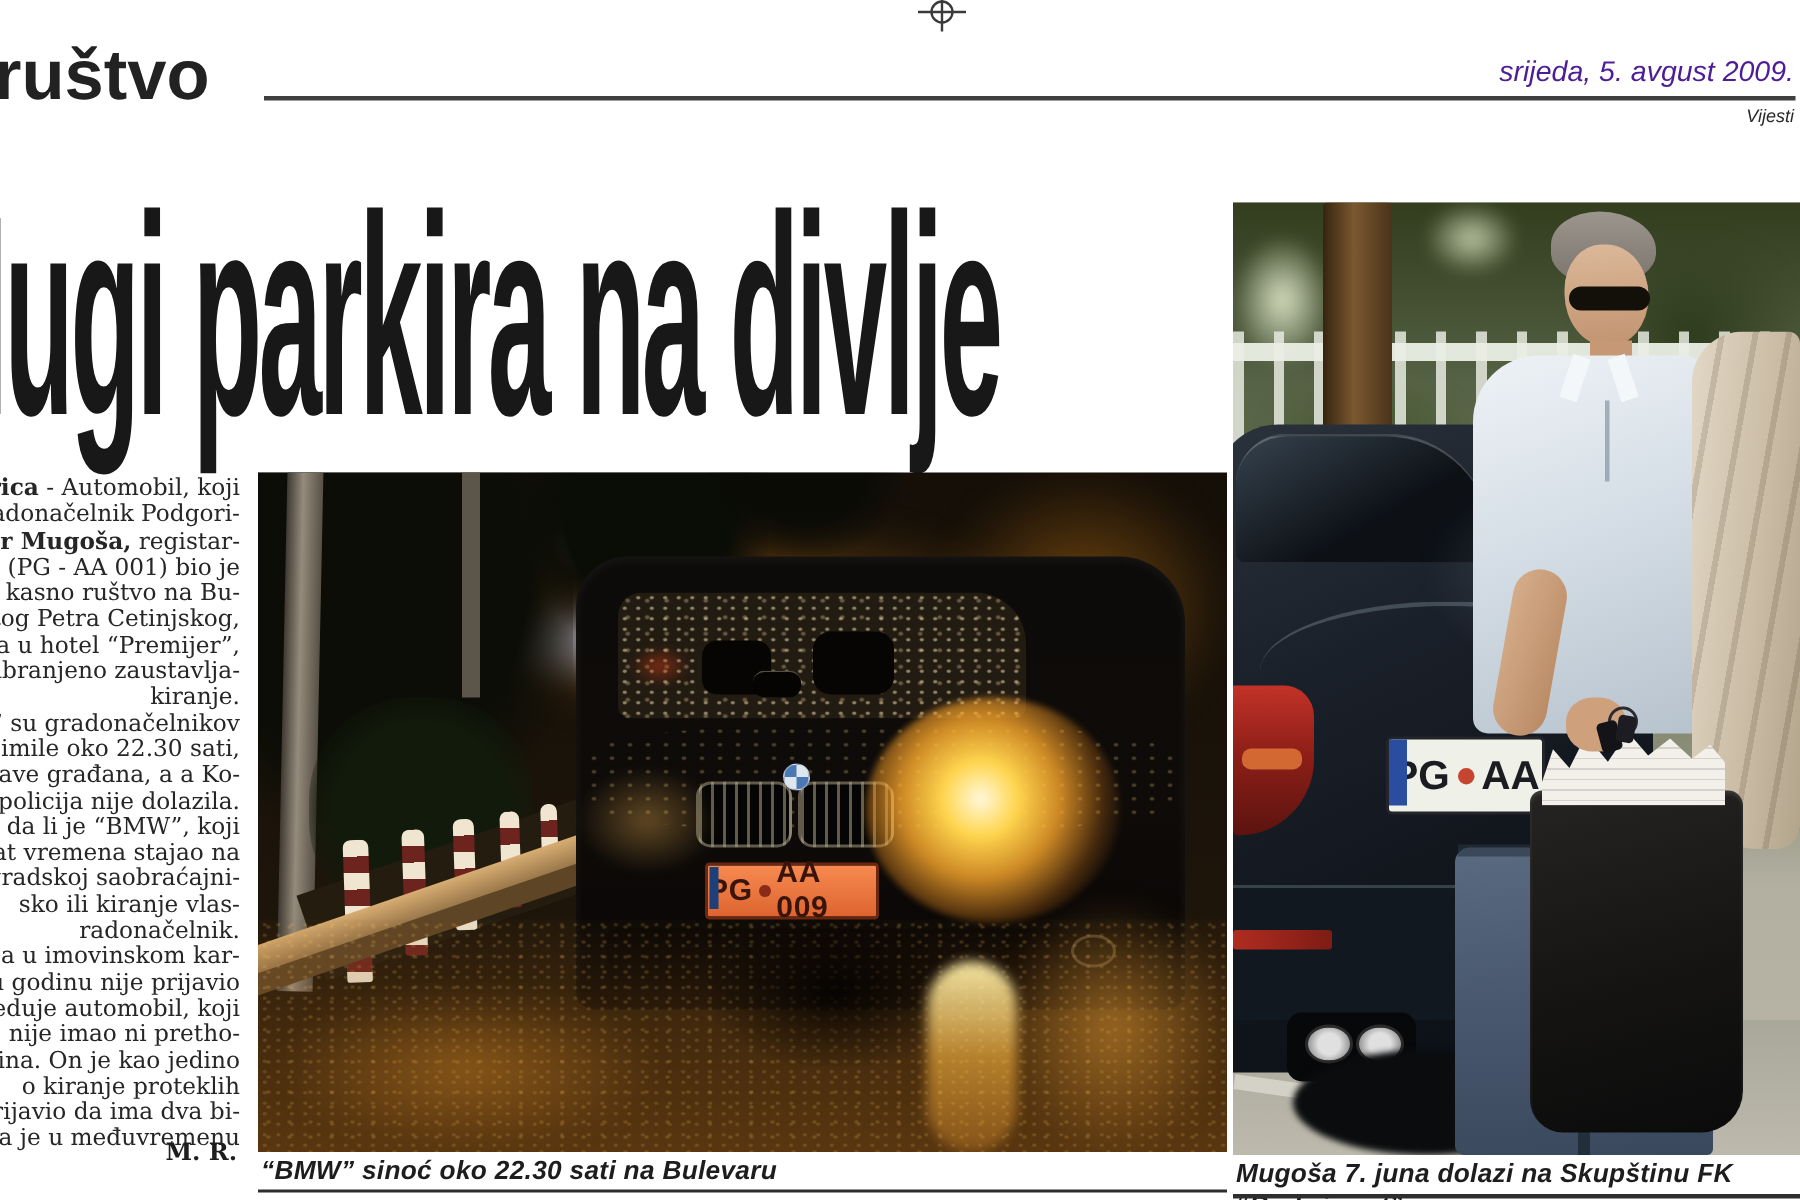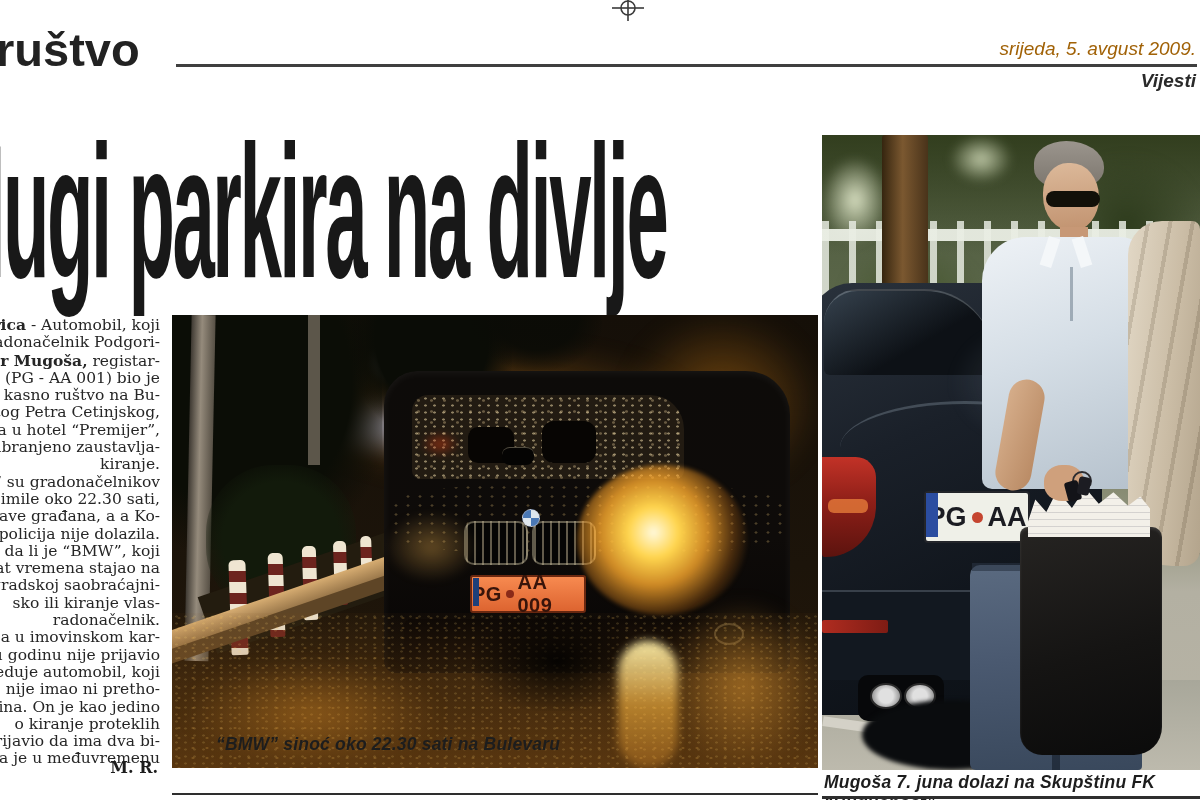--- a/index.html
+++ b/index.html
@@ -3,41 +3,41 @@
 <meta charset="utf-8">
 <style>
   html,body{margin:0;padding:0;background:#ffffff;}
   #page{position:relative;width:1200px;height:800px;background:#ffffff;overflow:hidden;
         font-family:"Liberation Sans",sans-serif;}
   .abs{position:absolute;}
 
   
   #section-title{left:-4px;top:22px;font-size:47px;font-weight:bold;color:#222;letter-spacing:0;}
   #header-rule{left:176px;top:64px;width:1021px;height:3px;background:#3f3f3f;}
-  #date-line{right:4px;top:38px;font-size:19px;font-style:italic;color:#a16207;}
-  #brand{right:4px;top:70px;font-size:19px;font-style:italic;font-weight:bold;color:#2a2a2a;}
+  #date-line{right:4px;top:38px;font-size:19px;font-style:italic;color:#4c1d95;}
+  #brand{right:4px;top:70px;font-size:12px;font-style:italic;font-weight:normal;color:#2a2a2a;}
   #kicker{left:0;top:98px;width:1200px;text-align:center;font-size:21px;font-weight:bold;
           color:#2b2b35;letter-spacing:.3px;}
   #crosshair{left:609px;top:0;}
 
   
   #headline{left:-58px;top:116px;font-size:190px;font-weight:bold;color:#181818;
             white-space:nowrap;line-height:1;letter-spacing:-6px;
             transform:scaleX(.40);transform-origin:0 0;}
 
   
   #article-col{right:1040px;top:316px;width:max-content;text-align:right;white-space:nowrap;
                font-family:"DejaVu Serif",serif;font-size:15.5px;line-height:17.3px;color:#262626;}
   .seg-bold{font-weight:bold;}
   #byline{left:0;top:758px;width:158px;text-align:right;font-family:"DejaVu Serif",serif;
           font-size:16px;font-weight:bold;color:#1d1d1d;}
 
   
   .caption{font-size:17.5px;font-weight:bold;font-style:italic;color:#1d1d1d;letter-spacing:.2px;}
-  #caption-night{left:174px;top:734px;margin-left:42px;}
+  #caption-night{left:174px;top:770px;}
   #caption-day{left:824px;top:772px;}
   #rule-night{left:172px;top:793px;width:646px;height:2px;background:#2e2e2e;}
   #rule-day{left:822px;top:796px;width:378px;height:3px;background:#2e2e2e;}
 
   
   #photo-night{left:172px;top:315px;width:646px;height:453px;overflow:hidden;
     background:linear-gradient(180deg,#150f08 0%,#1c140a 55%,#241708 100%);}
   .np-glow-band{left:120px;top:25px;width:420px;height:150px;border-radius:50%;
     background:radial-gradient(ellipse,rgba(205,125,25,.5),transparent 70%);filter:blur(10px);}
   .np-lamp{left:196px;top:28px;width:44px;height:38px;border-radius:50%;

